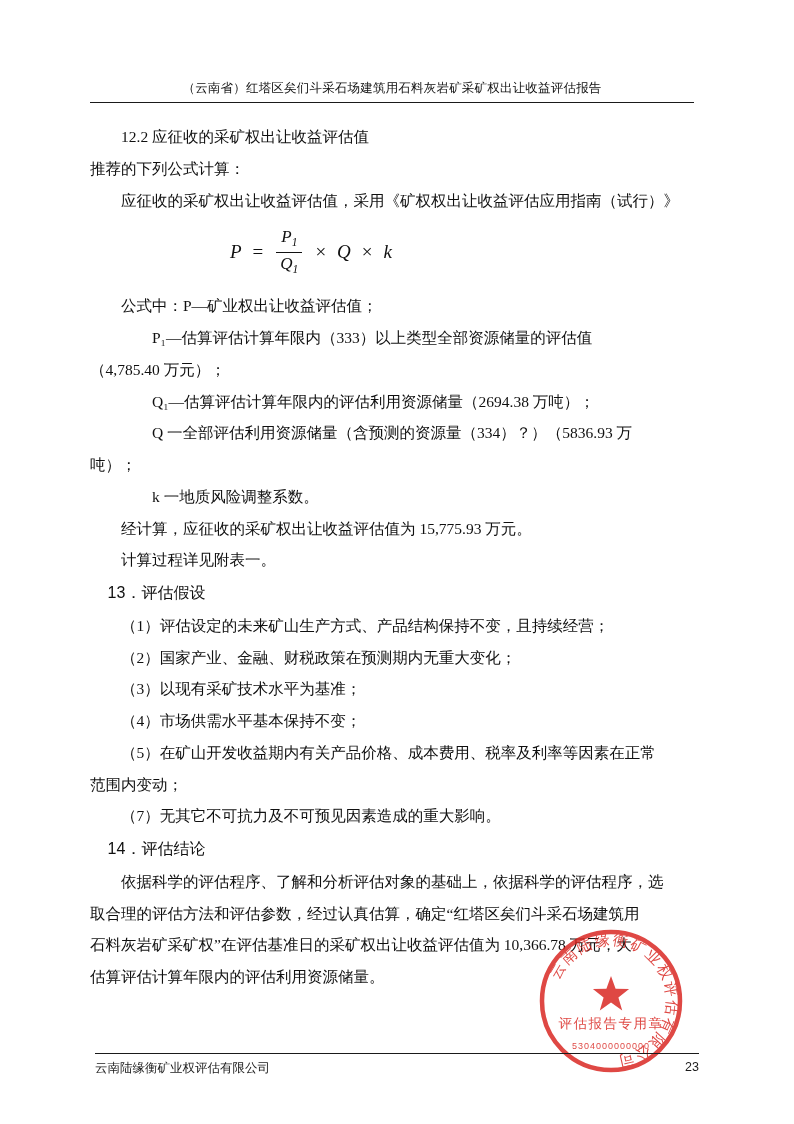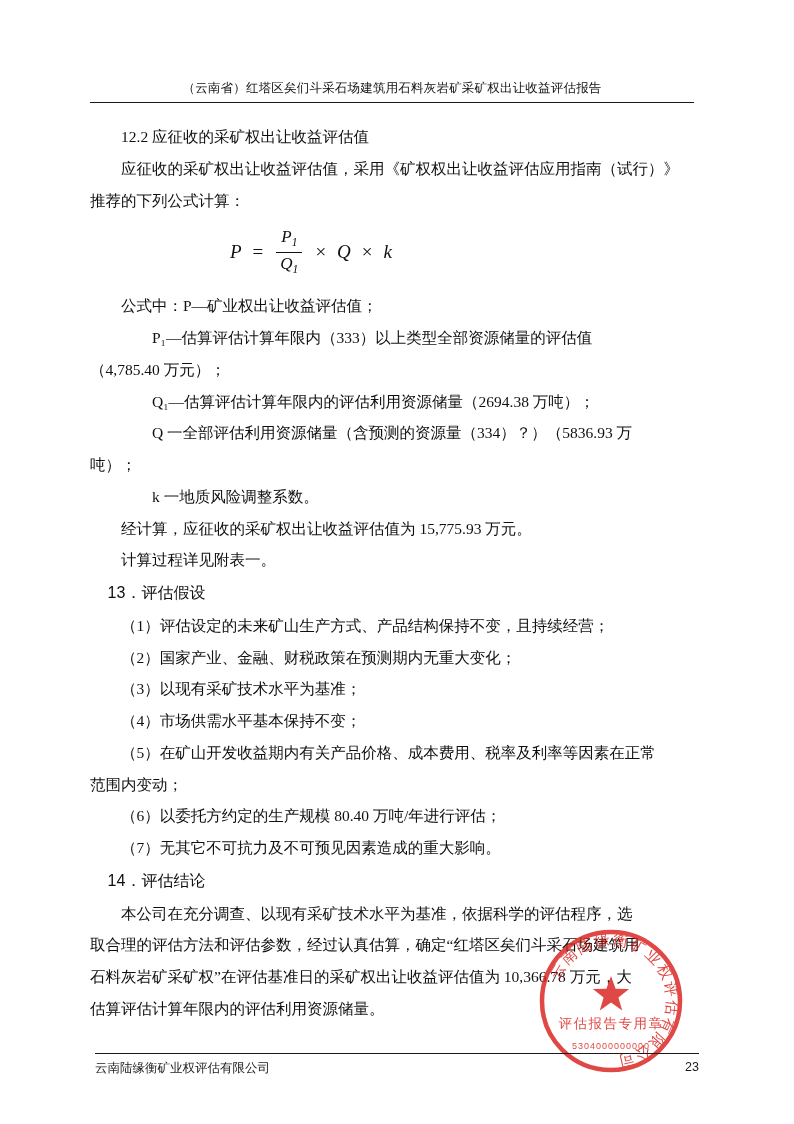--- a/index.html
+++ b/index.html
@@ -112,22 +112,22 @@
 
 <div class="page">
 
   <div class="inner">
 
     <div class="header">（云南省）红塔区矣们斗采石场建筑用石料灰岩矿采矿权出让收益评估报告</div>
     <div class="header-rule"></div>
 
     <p class="p indent1">12.2  应征收的采矿权出让收益评估值</p>
 
+    <p class="p">推荐的下列公式计算：</p>
     <p class="p indent1">应征收的采矿权出让收益评估值，采用《矿权权出让收益评估应用指南（试行）》</p>
-    <p class="p">推荐的下列公式计算：</p>
 
     <div class="formula">
       <span class="eq">P</span>
       <span class="op">=</span>
       <span class="frac">
         <span class="num"><span>P</span><span class="sub">1</span></span>
         <span class="den"><span>Q</span><span class="sub">1</span></span>
       </span>
       <span class="op">×</span>
       <span class="eq">Q</span>
@@ -146,25 +146,24 @@
     <p class="p indent1">经计算，应征收的采矿权出让收益评估值为 15,775.93 万元。</p>
     <p class="p indent1">计算过程详见附表一。</p>
 
     <p class="heading">13．评估假设</p>
     <p class="p indent1">（1）评估设定的未来矿山生产方式、产品结构保持不变，且持续经营；</p>
     <p class="p indent1">（2）国家产业、金融、财税政策在预测期内无重大变化；</p>
     <p class="p indent1">（3）以现有采矿技术水平为基准；</p>
     <p class="p indent1">（4）市场供需水平基本保持不变；</p>
     <p class="p indent1">（5）在矿山开发收益期内有关产品价格、成本费用、税率及利率等因素在正常</p>
     <p class="p">范围内变动；</p>
-    <p class="p indent1">（6）以委托方约定的生产规模 80.40 万吨/年进行评估；</p>
     <p class="p indent1">（7）无其它不可抗力及不可预见因素造成的重大影响。</p>
 
     <p class="heading">14．评估结论</p>
-    <p class="p indent1">本公司在充分调查、以现有采矿技术水平为基准，依据科学的评估程序，选</p>
+    <p class="p indent1">依据科学的评估程序、了解和分析评估对象的基础上，依据科学的评估程序，选</p>
     <p class="p">取合理的评估方法和评估参数，经过认真估算，确定“红塔区矣们斗采石场建筑用</p>
     <p class="p">石料灰岩矿采矿权”在评估基准日的采矿权出让收益评估值为 10,366.78 万元，大</p>
     <p class="p">估算评估计算年限内的评估利用资源储量。</p>
 
   </div>
 
   <div class="seal">
     <svg width="152" height="152" viewBox="0 0 152 152" xmlns="http://www.w3.org/2000/svg">
       <defs>
         <path id="ringpath" d="M 76,76 m -56,0 a 56,56 0 1,1 112,0 a 56,56 0 1,1 -112,0"></path>

